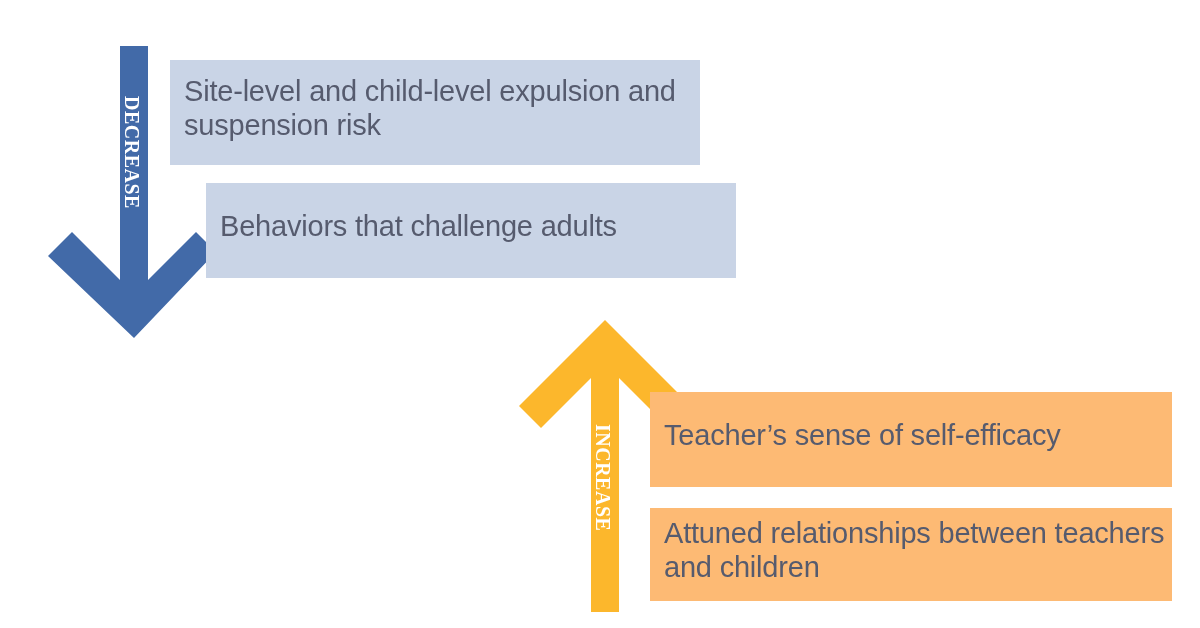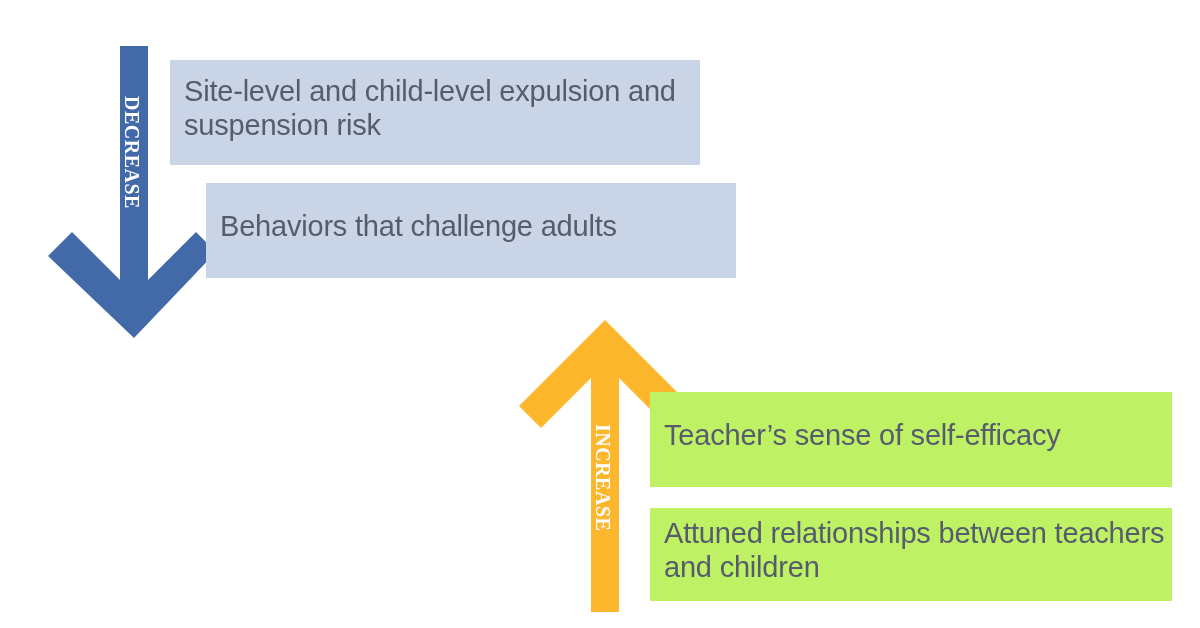--- a/index.html
+++ b/index.html
@@ -60,21 +60,21 @@
     align-items: center;
     color: #565b6e;
     font-family: "Liberation Sans", sans-serif;
     font-weight: 400;
     font-size: 29px;
     line-height: 1.16;
     letter-spacing: -0.2px;
     padding: 0 0 8px 14px;
   }
   .box-blue   { background: #c9d4e6; }
-  .box-orange { background: #bef264; }
+  .box-orange { background: #fdba74; }
 
   #box-decrease-1 { left: 170px; top: 60px;  width: 530px; height: 105px; }
   #box-decrease-2 { left: 164px; top: 183px; width: 530px; height: 95px; margin-left: 42px;  }
   #box-increase-1 { left: 650px; top: 392px; width: 522px; height: 95px;  }
   #box-increase-2 { left: 650px; top: 508px; width: 522px; height: 93px;  }
 
   .box-text { display: block; }
 </style>
 </head>
 <body>

